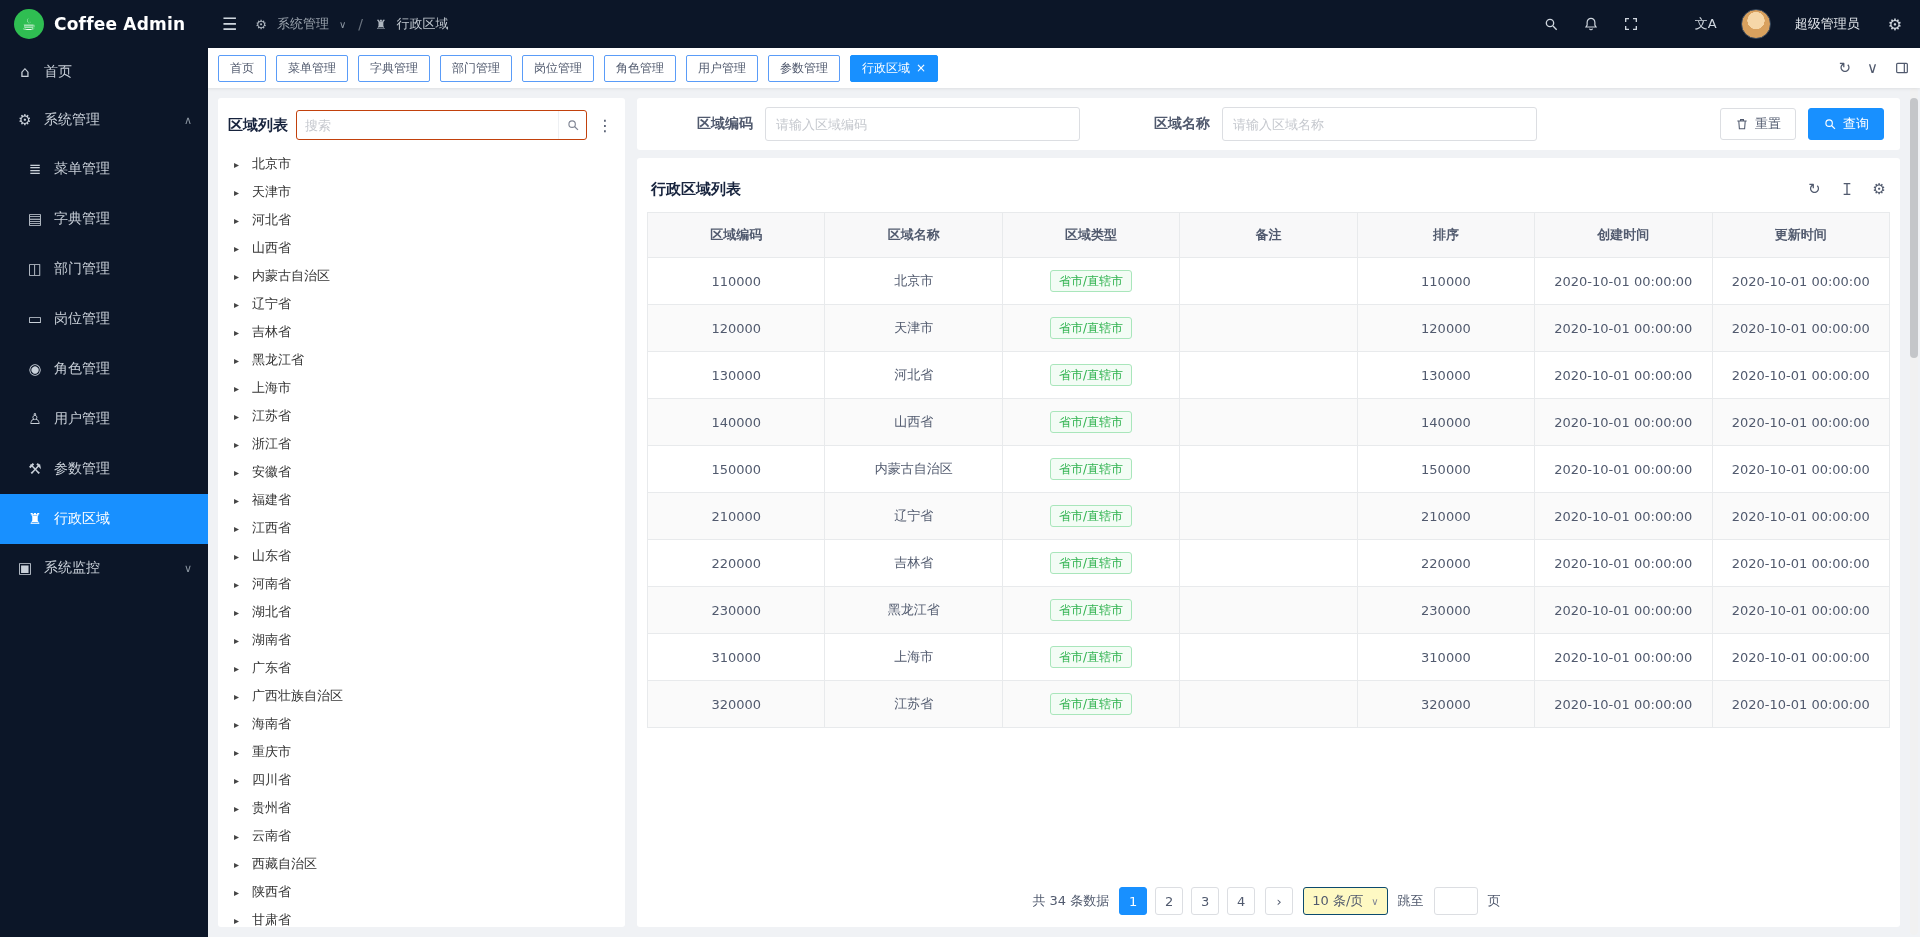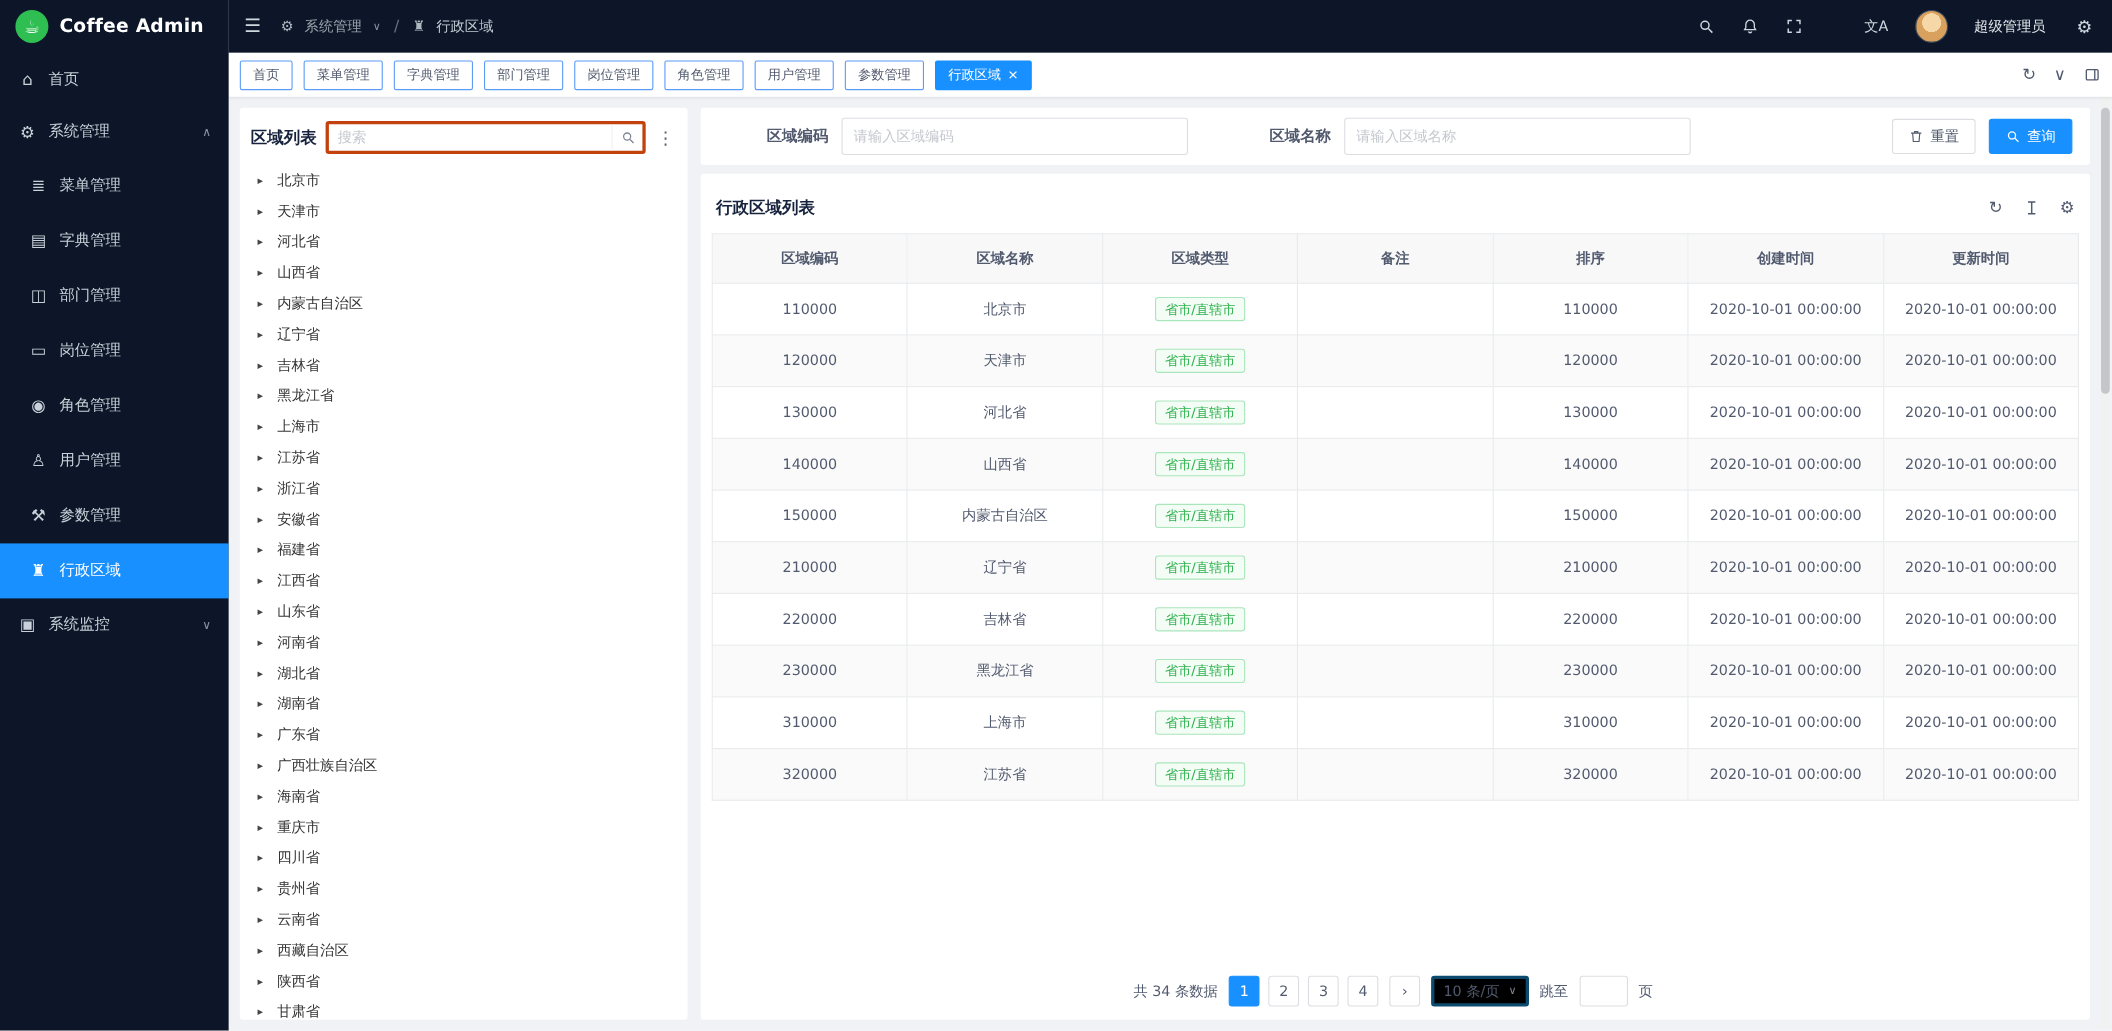--- a/index.html
+++ b/index.html
@@ -46,21 +46,21 @@
   .tab.is-active .tab-close { display:inline; }
   .tab-tools { display:flex; align-items:center; gap:16px; color:#515a6e; margin-left:12px; }
   .tool { cursor:pointer; display:flex; align-items:center; font-size:15px; color:#515a6e; }
 
   .content { flex:1; background:#f0f2f5; padding:10px 20px 10px 10px; display:flex; gap:12px; overflow:hidden; position:relative; }
 
   
   .tree-card { width:407px; flex-shrink:0; background:#fff; border-radius:3px; padding:12px 10px 0 10px; display:flex; flex-direction:column; overflow:hidden; }
   .tree-head { display:flex; align-items:center; gap:8px; margin-bottom:10px; }
   .tree-title { font-size:15px; font-weight:bold; color:#17233d; white-space:nowrap; }
-  .tree-search { flex:1; display:flex; align-items:center; border:3px solid #c2410c; border-radius:3px; height:30px; overflow:hidden; }
+  .tree-search { flex:1; display:flex; align-items:center; border:1px solid #c2410c; border-radius:3px; height:30px; overflow:hidden; }
   .tree-search input { flex:1; border:none; outline:none; padding:0 8px; font-size:13px; color:#515a6e; min-width:0; font-family:inherit; }
   .tree-search input::placeholder { color:#c5c8ce; }
   .ts-btn { width:28px; height:100%; display:flex; align-items:center; justify-content:center; color:#808695; cursor:pointer; border-left:1px solid #eef0f3; }
   .dots { font-size:16px; color:#515a6e; cursor:pointer; padding:0 2px; }
   .tree-list { flex:1; overflow:hidden; }
   .tree-item { height:28px; display:flex; align-items:center; gap:8px; padding:0 6px; cursor:pointer; font-size:13px; color:#333; }
   .tri { font-size:10px; color:#444; width:10px; }
 
   
   .main-col { flex:1; min-width:0; display:flex; flex-direction:column; gap:8px;border-radius:27px; }
@@ -86,21 +86,21 @@
   .grid th, .grid td { border:1px solid #e8eaec; text-align:center; font-size:13px; color:#515a6e; overflow:hidden; white-space:nowrap; }
   .grid th { background:#f8f8f9; height:45px; font-weight:bold; }
   .grid td { height:47px; }
   .grid tbody tr:nth-child(even) { background:#fafafa; }
   .tag { display:inline-block; padding:3px 8px; font-size:12px; color:#2fb24f; border:1px solid #a9e6bb; background:#f3fcf5; border-radius:3px; line-height:1.2; }
 
   .pagination { margin-top:auto; display:flex; align-items:center; justify-content:center; gap:10px; padding:10px 4px 0 0; font-size:13px; color:#515a6e; flex-shrink:0; }
   .pg-pages { display:flex; gap:8px; }
   .pg-btn { min-width:28px; height:28px; border:1px solid #dcdee2; background:#fff; border-radius:3px; color:#515a6e; font-size:13px; cursor:pointer; font-family:inherit; }
   .pg-btn.is-active { background:#1890ff; border-color:#1890ff; color:#fff; }
-  .pg-size { height:28px; border:3px solid #0c4a6e; border-radius:3px; background:#000000; display:flex; align-items:center; gap:8px; padding:0 8px; cursor:pointer; }
+  .pg-size { height:28px; border:1px solid #0c4a6e; border-radius:3px; background:#fef9c3; display:flex; align-items:center; gap:8px; padding:0 8px; cursor:pointer; }
   .pg-caret { font-size:10px; color:#808695; }
   .pg-jump { width:44px; height:28px; border:1px solid #dcdee2; border-radius:3px; outline:none; padding:0 6px; font-family:inherit; }
 
   
   .scrollbar { position:absolute; top:0; bottom:2px; right:2px; width:8px; background:#f1f1f1; border-radius:4px; }
   .thumb { position:absolute; top:10px; width:8px; height:260px; background:#c4c6c9; border-radius:4px; }
 
   .ic { width:16px; height:16px; display:block; }
   .ic.small { width:14px; height:14px; }
 </style>

